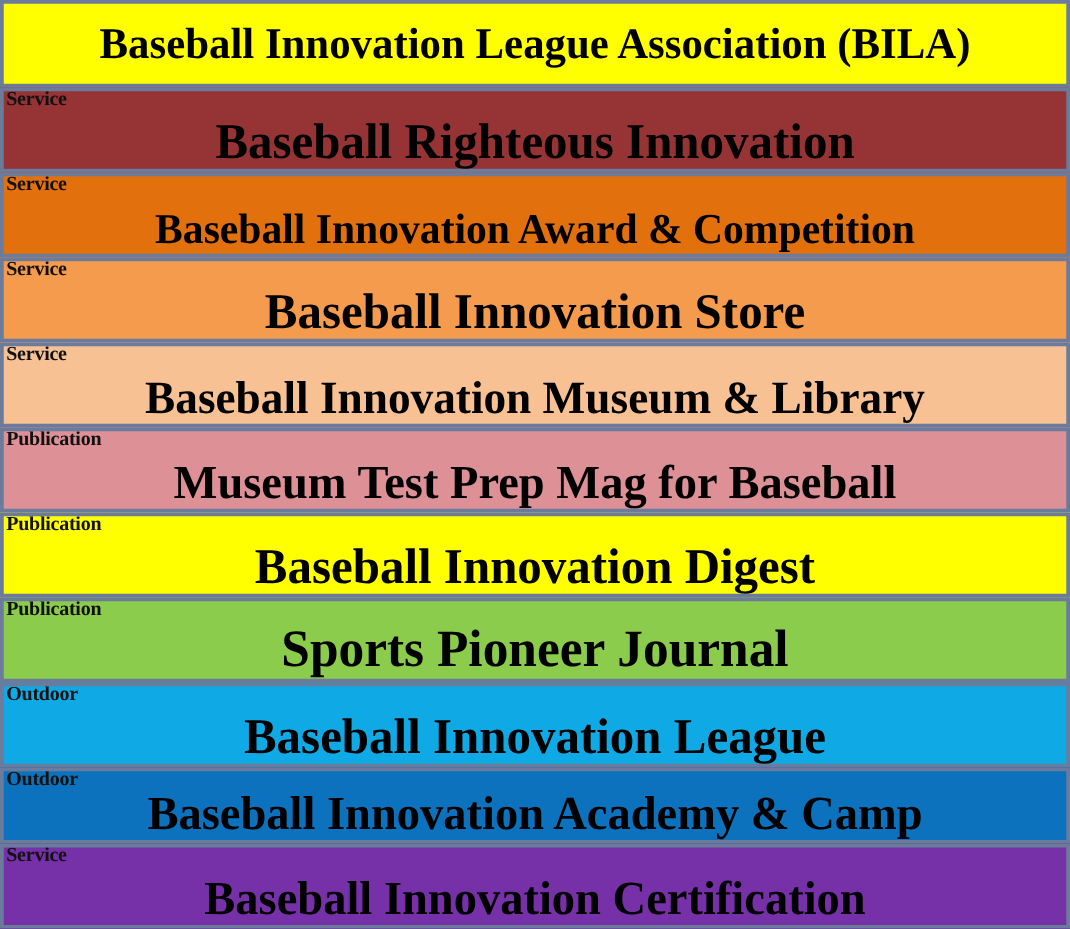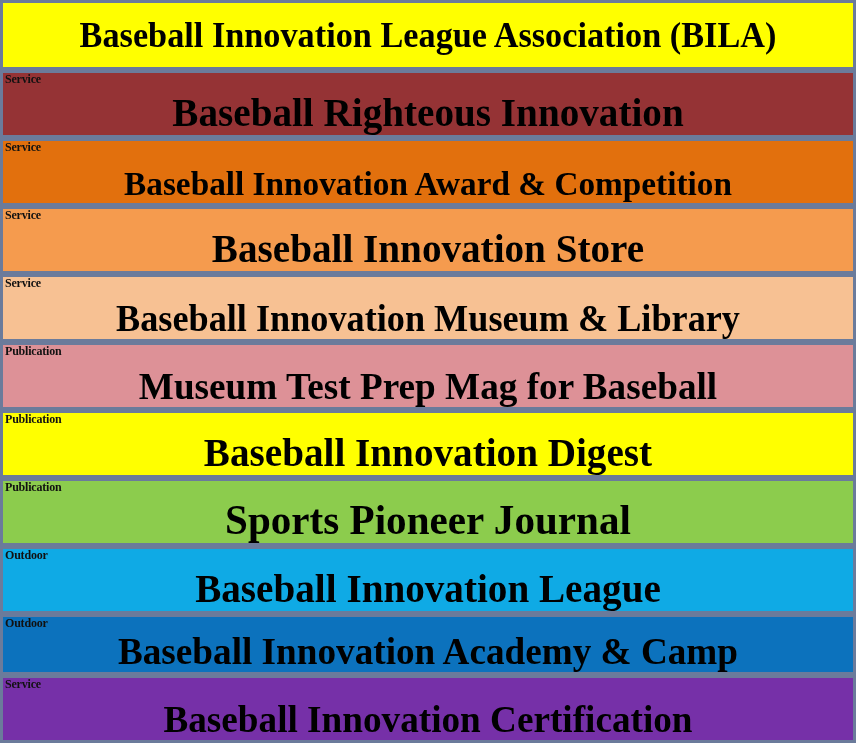--- a/index.html
+++ b/index.html
@@ -27,21 +27,21 @@
     border: 3px solid #6b7b9b;
     overflow: hidden;
     display: block;
   }
   .band-category {
     position: absolute;
     top: 0px;
     left: 2px;
     font-family: "Liberation Serif", "DejaVu Serif", serif;
     font-weight: bold;
-    font-size: 12px;
+    font-size: 16px;
     line-height: 13px;
     color: #111111;
     letter-spacing: -0.2px;
     white-space: nowrap;
     pointer-events: none;
   }
   .band-title {
     position: absolute;
     left: 0;
     right: 0;

